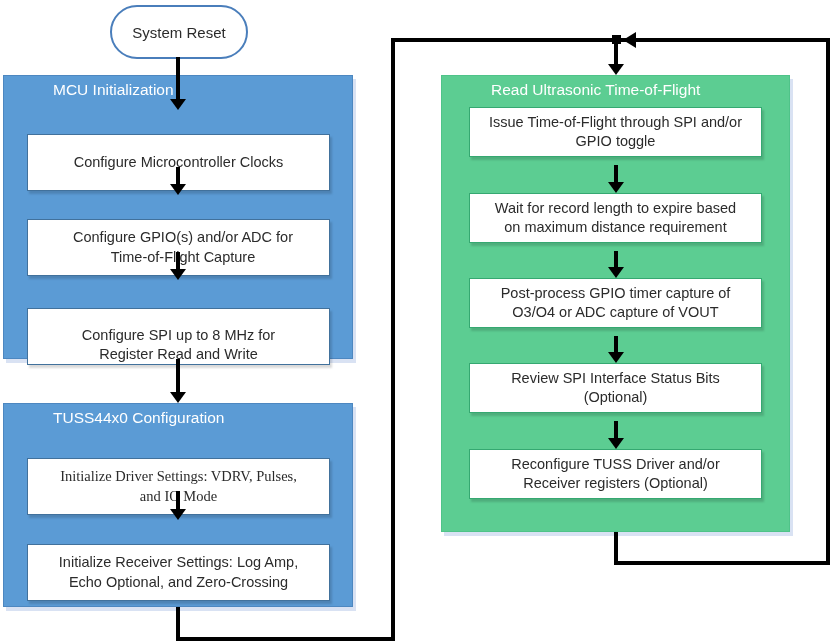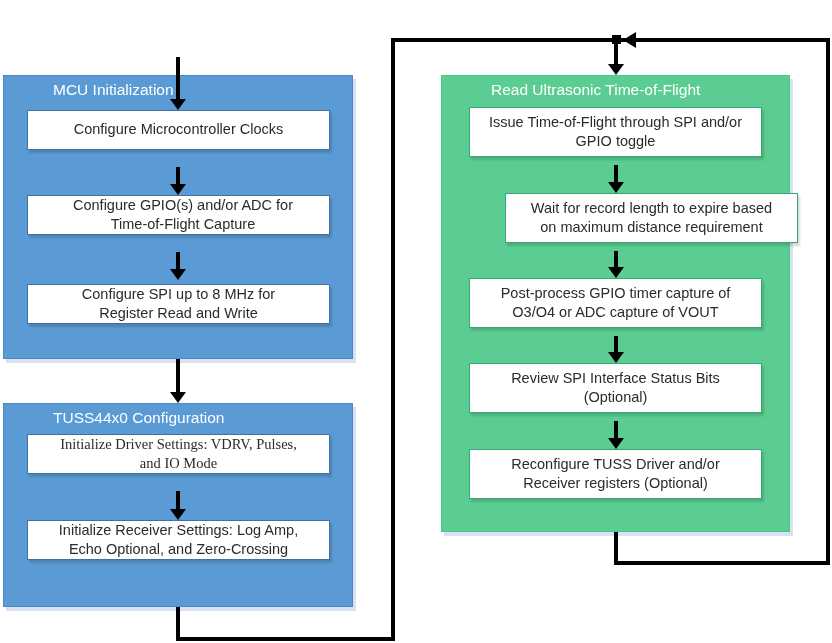--- a/index.html
+++ b/index.html
@@ -51,21 +51,21 @@
     display: flex; align-items: center; justify-content: center;
     text-align: center;
     font-size: 14.5px;
     line-height: 1.32;
     color: var(--text, #2b2b2b);
     white-space: pre-line;
     z-index: 2;
     box-sizing: border-box;
     box-shadow: 2px 3px 2px rgba(0,0,0,0.15);
   }
-  .step.blue  { border: 1px solid var(--blue-box-border, #41719c);  left: 27px;  width: 303px; height: 40px; }
+  .step.blue  { border: 1px solid var(--blue-box-border, #41719c);  left: 27px;  width: 303px; height: 57px; margin-top: 24px; }
   .step.green { border: 1px solid var(--green-box-border, #35a871); left: 469px; width: 293px; height: 50px; }
   
   .line {
     position: absolute;
     background: var(--arrow, #000000);
     z-index: 4;
   }
   .head-down {
     position: absolute;
     width: 0; height: 0;
@@ -87,20 +87,23 @@
     width: 9px; height: 9px;
     background: var(--arrow, #000000);
     z-index: 4;
   }
 </style>
 </head>
 <body>
 
 <div class="canvas">
 
+  <div class="terminator">
+    <span>System Reset</span>
+  </div>
 
   <div class="group blue" style="left:3px; top:75px; width:350px; height:284px;">
     <div class="group-title">MCU Initialization</div>
   </div>
   <div class="step blue" style="top:110px;">
     <span>Configure Microcontroller Clocks</span>
   </div>
   <div class="step blue" style="top:195px;padding-left:9px;">
     <span>Configure GPIO(s) and/or ADC for
 Time-of-Flight Capture</span>
@@ -122,21 +125,21 @@
 Echo Optional, and Zero-Crossing</span>
   </div>
 
   <div class="group green" style="left:441px; top:75px; width:349px; height:457px;">
     <div class="group-title">Read Ultrasonic Time-of-Flight</div>
   </div>
   <div class="step green" style="top:107px;">
     <span>Issue Time-of-Flight through SPI and/or
 GPIO toggle</span>
   </div>
-  <div class="step green" style="top:193px;margin-left:36px;">
+  <div class="step green" style="top:193px;">
     <span>Wait for record length to expire based
 on maximum distance requirement</span>
   </div>
   <div class="step green" style="top:278px;">
     <span>Post-process GPIO timer capture of
 O3/O4 or ADC capture of VOUT</span>
   </div>
   <div class="step green" style="top:363px;">
     <span>Review SPI Interface Status Bits
 (Optional)</span>

